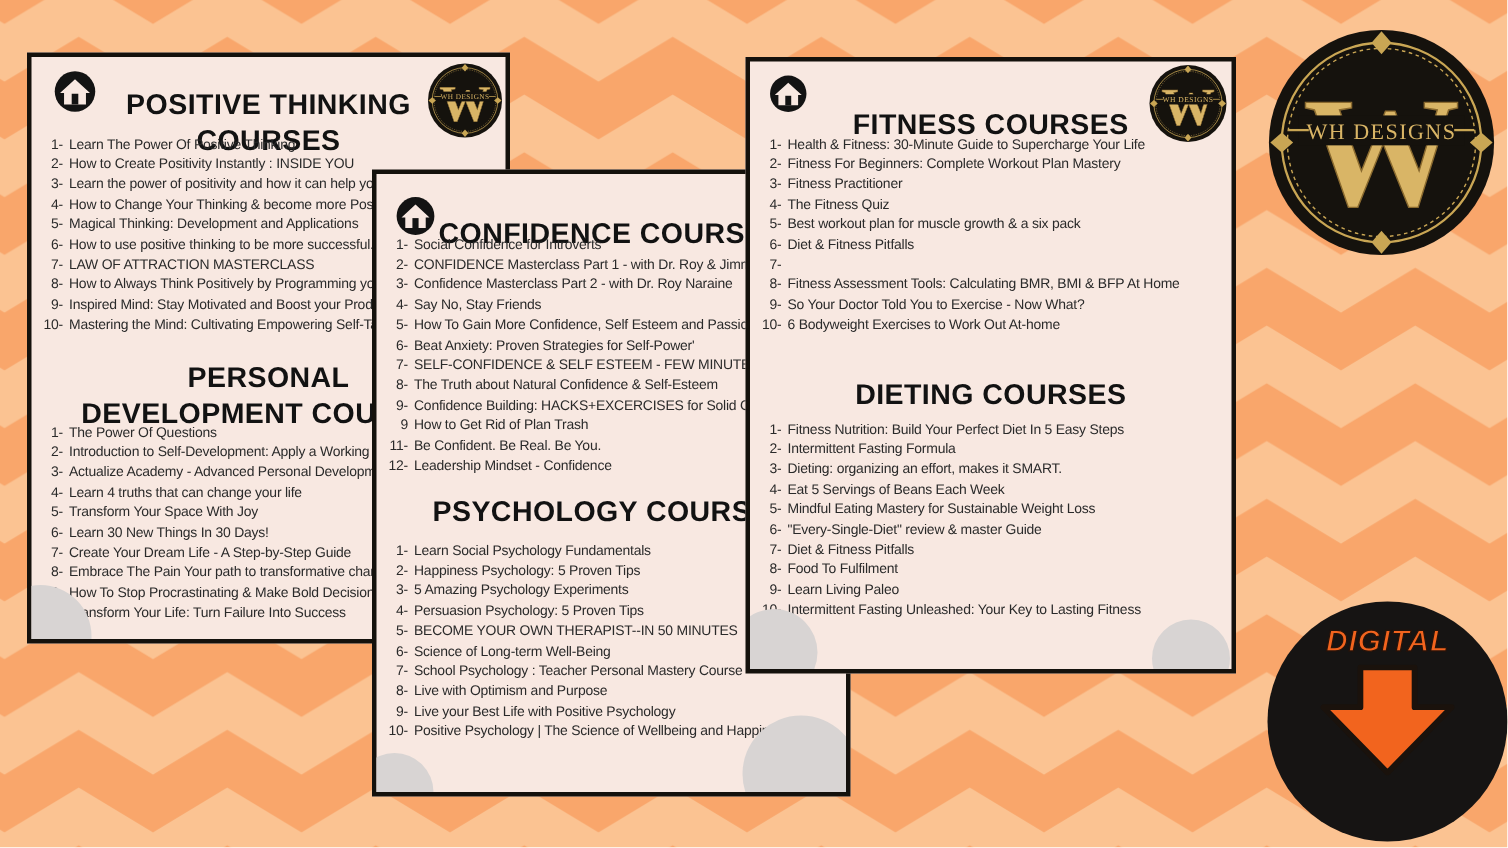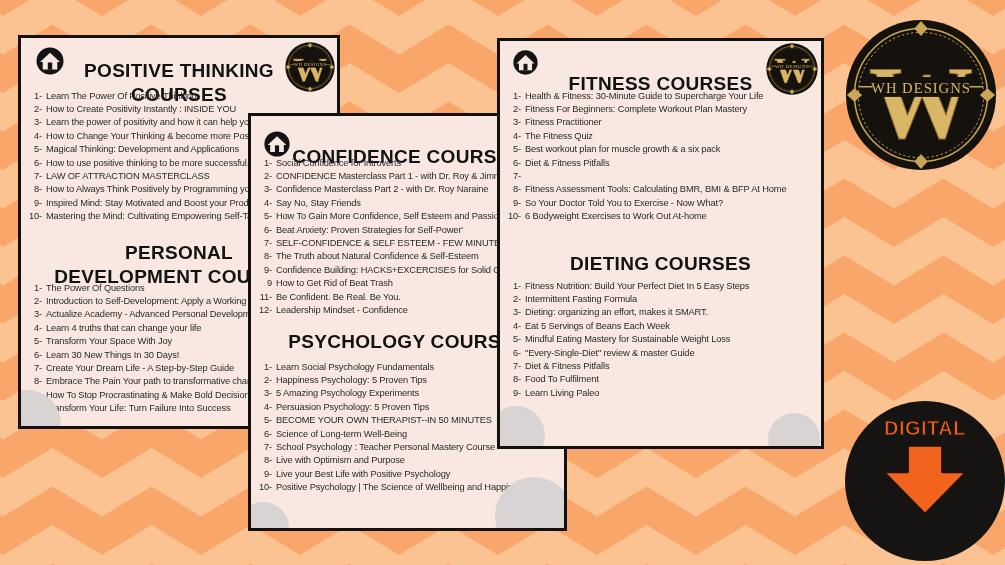--- a/index.html
+++ b/index.html
@@ -46,21 +46,21 @@
   .dot{position:absolute;background:#D8D4D3;border-radius:50%;}
   .page1 .dot-bl{width:68px;height:68px;left:-28px;bottom:-32px;}
   .page2 .dot-bl{width:52px;height:52px;left:-14px;bottom:-26px;}
   .page2 .dot-br{width:78px;height:78px;right:-9px;bottom:-27px;}
   .page3 .dot-bl{width:58px;height:58px;left:-13px;bottom:-18px;}
   .page3 .dot-br{width:52px;height:52px;right:1px;bottom:-19px;}
 
   
   .badge{position:absolute;left:845px;top:401px;width:160px;height:160px;
          border-radius:50%;background:#161413;z-index:5;text-align:center;}
-  .badge .line{font-weight:800;color:#F2641E;font-size:20px;
+  .badge .line{font-style:italic;font-weight:800;color:#F2641E;font-size:20px;
                line-height:24px;letter-spacing:.5px;-webkit-text-stroke:.9px #26130a;}
   .badge .line1{margin-top:15px;}
   .badge .arrow{margin-top:3px;width:100px;height:74px;}
 </style>
 </head>
 <body>
 
 <div class="stage">
 
   <svg class="bg" width="1005" height="565" viewBox="0 0 1005 565" xmlns="http://www.w3.org/2000/svg">
@@ -229,21 +229,21 @@
         <li>
           <span class="num">8-</span>
           <span class="txt">The Truth about Natural Confidence &amp; Self-Esteem</span>
         </li>
         <li>
           <span class="num">9-</span>
           <span class="txt">Confidence Building: HACKS+EXCERCISES for Solid Confidenc</span>
         </li>
         <li>
           <span class="num">9</span>
-          <span class="txt">How to Get Rid of Beat Trash</span>
+          <span class="txt">How to Get Rid of Plan Trash</span>
         </li>
         <li>
           <span class="num">11-</span>
           <span class="txt">Be Confident. Be Real. Be You.</span>
         </li>
         <li>
           <span class="num">12-</span>
           <span class="txt">Leadership Mindset - Confidence</span>
         </li>
       </ol>
@@ -391,20 +391,24 @@
           <span class="txt">Diet &amp; Fitness Pitfalls</span>
         </li>
         <li>
           <span class="num">8-</span>
           <span class="txt">Food To Fulfilment</span>
         </li>
         <li>
           <span class="num">9-</span>
           <span class="txt">Learn Living Paleo</span>
         </li>
+        <li>
+          <span class="num">10-</span>
+          <span class="txt">Intermittent Fasting Unleashed: Your Key to Lasting Fitness</span>
+        </li>
       </ol>
     <i class="dot dot-bl"></i>
     <i class="dot dot-br"></i>
   </section>
 
   <div class="logo-big">
   <svg viewBox="0 0 160 160" xmlns="http://www.w3.org/2000/svg">
     <circle cx="80" cy="80" r="79" fill="#15120D"></circle>
     <circle cx="80" cy="80" r="70" fill="none" stroke="#C9A654" stroke-width="1.6"></circle>
     <circle cx="80" cy="80" r="66" fill="none" stroke="#C9A654" stroke-width="1" stroke-dasharray="2.5 2.5"></circle>

